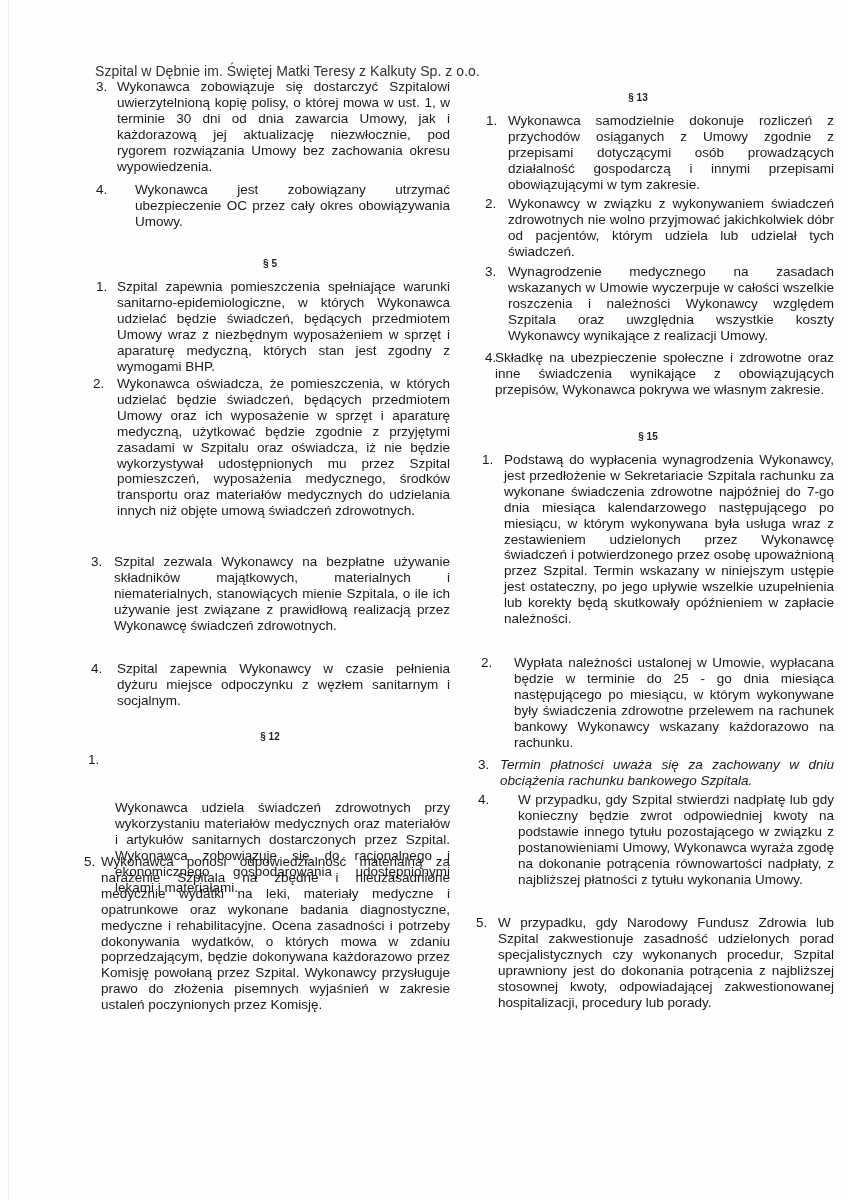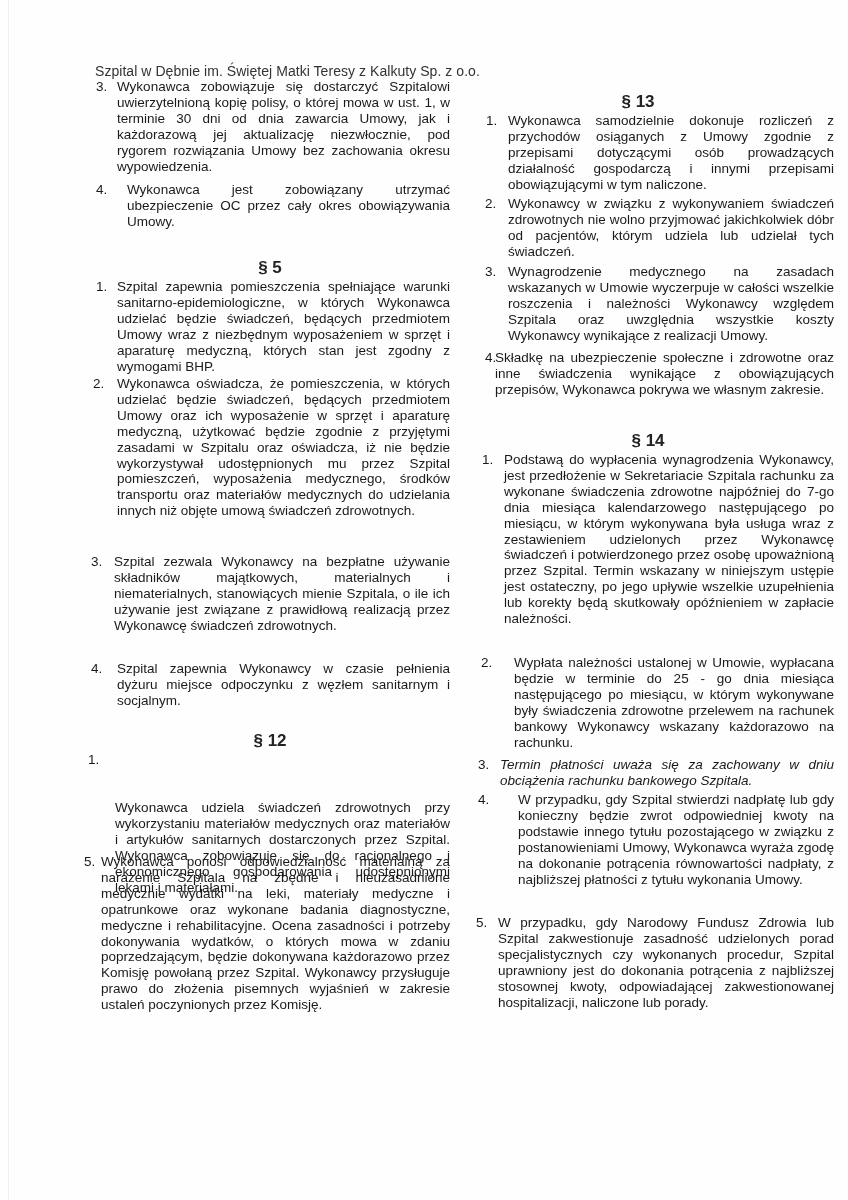--- a/index.html
+++ b/index.html
@@ -10,21 +10,21 @@
   .page { position: absolute; left: 0; top: 0; width: 848px; height: 1200px; background: #fefefe; }
   .left-edge { position: absolute; left: 8px; top: 0; width: 1px; height: 1200px; background: #eef0ee; }
   .header {
     position: absolute; left: 95px; top: 63px;
     font-size: 14px; color: #333; letter-spacing: 0.05px; white-space: nowrap;
   }
   .col { position: absolute; top: 0; }
   .col-left { left: 85px; width: 370px; }
   .col-right { left: 478px; width: 356px; }
   .section-title {
-    position: absolute; font-weight: bold; font-size: 17px; text-align: center; color: #222;
+    position: absolute; font-weight: bold; font-size: 10px; text-align: center; color: #222;
   }
   .item { position: absolute; font-size: 13.5px; line-height: 15.9px; }
   .item .num { position: absolute; left: 0; top: 0; }
   .item .txt { text-align: justify; text-align-last: left; }
 </style>
 </head>
 <body>
 
 <div class="page">
   <div class="left-edge"></div>
@@ -32,21 +32,21 @@
   <div class="header">Szpital  w Dębnie im. Świętej Matki Teresy z Kalkuty Sp. z o.o.</div>
 
   <div class="col col-left">
 
     <div class="item" style="left:11px; top:79px; width:354px;">
       <span class="num">3.</span>
       <div class="txt" style="margin-left:21px;">Wykonawca zobowiązuje się dostarczyć Szpitalowi uwierzytelnioną kopię polisy, o której mowa w ust. 1, w terminie 30 dni od dnia zawarcia Umowy, jak i każdorazową jej aktualizację niezwłocznie, pod rygorem rozwiązania Umowy bez zachowania okresu wypowiedzenia.</div>
     </div>
     <div class="item" style="left:11px; top:182px; width:354px;">
       <span class="num">4.</span>
-      <div class="txt" style="margin-left:31px;">Wykonawca jest zobowiązany utrzymać ubezpieczenie OC przez cały okres obowiązywania Umowy.</div>
+      <div class="txt" style="margin-left:39px;">Wykonawca jest zobowiązany utrzymać ubezpieczenie OC przez cały okres obowiązywania Umowy.</div>
     </div>
 
     <div class="section-title" style="left:0; top:258px; width:370px;">§ 5</div>
     <div class="item" style="left:11px; top:279px; width:354px;">
       <span class="num">1.</span>
       <div class="txt" style="margin-left:21px;">Szpital zapewnia pomieszczenia spełniające warunki sanitarno-epidemiologiczne, w których Wykonawca udzielać będzie świadczeń, będących przedmiotem Umowy wraz z niezbędnym wyposażeniem w sprzęt i aparaturę medyczną, których stan jest zgodny z wymogami BHP.</div>
     </div>
     <div class="item" style="left:8px; top:376px; width:357px;">
       <span class="num">2.</span>
       <div class="txt" style="margin-left:24px;">Wykonawca oświadcza, że pomieszczenia, w których udzielać będzie świadczeń, będących przedmiotem Umowy oraz ich wyposażenie w sprzęt i aparaturę medyczną, użytkować będzie zgodnie z przyjętymi zasadami w Szpitalu oraz oświadcza, iż nie będzie wykorzystywał udostępnionych mu przez Szpital pomieszczeń, wyposażenia medycznego, środków transportu oraz materiałów medycznych do udzielania innych niż objęte umową świadczeń zdrowotnych.</div>
@@ -69,50 +69,50 @@
       <span class="num">5.</span>
       <div class="txt" style="margin-left:17px;">Wykonawca ponosi odpowiedzialność materialną za narażenie Szpitala na zbędne i nieuzasadnione medycznie wydatki na leki, materiały medyczne i opatrunkowe oraz wykonane badania diagnostyczne, medyczne i rehabilitacyjne. Ocena zasadności i potrzeby dokonywania wydatków, o których mowa w zdaniu poprzedzającym, będzie dokonywana każdorazowo przez Komisję powołaną przez Szpital. Wykonawcy przysługuje prawo do złożenia pisemnych wyjaśnień w zakresie ustaleń poczynionych przez Komisję.</div>
     </div>
   </div>
 
   <div class="col col-right">
 
     <div class="section-title" style="left:0; top:92px; width:320px;">§ 13</div>
     <div class="item" style="left:8px; top:113px; width:348px;">
       <span class="num">1.</span>
-      <div class="txt" style="margin-left:22px;">Wykonawca samodzielnie dokonuje rozliczeń z przychodów osiąganych z Umowy zgodnie z przepisami dotyczącymi osób prowadzących działalność gospodarczą i innymi przepisami obowiązującymi w tym naliczone.</div>
+      <div class="txt" style="margin-left:22px;">Wykonawca samodzielnie dokonuje rozliczeń z przychodów osiąganych z Umowy zgodnie z przepisami dotyczącymi osób prowadzących działalność gospodarczą i innymi przepisami obowiązującymi w tym zakresie.</div>
     </div>
     <div class="item" style="left:7px; top:196px; width:349px;">
       <span class="num">2.</span>
       <div class="txt" style="margin-left:23px;">Wykonawcy w związku z wykonywaniem świadczeń zdrowotnych nie wolno przyjmować jakichkolwiek dóbr od pacjentów, którym udziela lub udzielał tych świadczeń.</div>
     </div>
     <div class="item" style="left:7px; top:264px; width:349px;">
       <span class="num">3.</span>
       <div class="txt" style="margin-left:23px;">Wynagrodzenie medycznego na zasadach wskazanych w Umowie wyczerpuje w całości wszelkie roszczenia i należności Wykonawcy względem Szpitala oraz uwzględnia wszystkie koszty Wykonawcy wynikające z realizacji Umowy.</div>
     </div>
     <div class="item" style="left:7px; top:350px; width:349px;">
       <span class="num">4.</span>
       <div class="txt" style="margin-left:10px;">Składkę na ubezpieczenie społeczne i zdrowotne oraz inne świadczenia wynikające z obowiązujących przepisów, Wykonawca pokrywa we własnym zakresie.</div>
     </div>
 
-    <div class="section-title" style="left:0; top:431px; width:340px;">§ 14</div>
+    <div class="section-title" style="left:0; top:431px; width:340px;">§ 15</div>
     <div class="item" style="left:4px; top:452px; width:352px;">
       <span class="num">1.</span>
       <div class="txt" style="margin-left:22px;">Podstawą do wypłacenia wynagrodzenia Wykonawcy, jest przedłożenie w Sekretariacie Szpitala rachunku za wykonane świadczenia zdrowotne najpóźniej do 7-go dnia miesiąca kalendarzowego następującego po miesiącu, w którym wykonywana była usługa wraz z zestawieniem udzielonych przez Wykonawcę świadczeń i potwierdzonego przez osobę upoważnioną przez Szpital. Termin wskazany w niniejszym ustępie jest ostateczny, po jego upływie wszelkie uzupełnienia lub korekty będą skutkowały opóźnieniem w zapłacie należności.</div>
     </div>
     <div class="item" style="left:3px; top:655px; width:353px;">
       <span class="num">2.</span>
       <div class="txt" style="margin-left:33px;">Wypłata należności ustalonej w Umowie, wypłacana będzie w terminie do 25 - go dnia miesiąca następującego po miesiącu, w którym wykonywane były świadczenia zdrowotne przelewem na rachunek bankowy Wykonawcy wskazany każdorazowo na rachunku.</div>
     </div>
     <div class="item" style="left:0px; top:757px; width:356px;">
       <span class="num">3.</span>
       <div class="txt" style="margin-left:22px;font-style:italic;">Termin płatności uważa się za zachowany w dniu obciążenia rachunku bankowego Szpitala.</div>
     </div>
     <div class="item" style="left:0px; top:792px; width:356px;">
       <span class="num">4.</span>
       <div class="txt" style="margin-left:40px;">W przypadku, gdy Szpital stwierdzi nadpłatę lub gdy konieczny będzie zwrot odpowiedniej kwoty na podstawie innego tytułu pozostającego w związku z postanowieniami Umowy, Wykonawca wyraża zgodę na dokonanie potrącenia równowartości nadpłaty, z najbliższej płatności z tytułu wykonania Umowy.</div>
     </div>
     <div class="item" style="left:-2px; top:915px; width:358px;">
       <span class="num">5.</span>
-      <div class="txt" style="margin-left:22px;">W przypadku, gdy Narodowy Fundusz Zdrowia lub Szpital zakwestionuje zasadność udzielonych porad specjalistycznych czy wykonanych procedur, Szpital uprawniony jest do dokonania potrącenia z najbliższej stosownej kwoty, odpowiadającej zakwestionowanej hospitalizacji, naliczone lub porady.</div>
+      <div class="txt" style="margin-left:22px;">W przypadku, gdy Narodowy Fundusz Zdrowia lub Szpital zakwestionuje zasadność udzielonych porad specjalistycznych czy wykonanych procedur, Szpital uprawniony jest do dokonania potrącenia z najbliższej stosownej kwoty, odpowiadającej zakwestionowanej hospitalizacji, procedury lub porady.</div>
     </div>
   </div>
 </div>
 
 </body></html>

